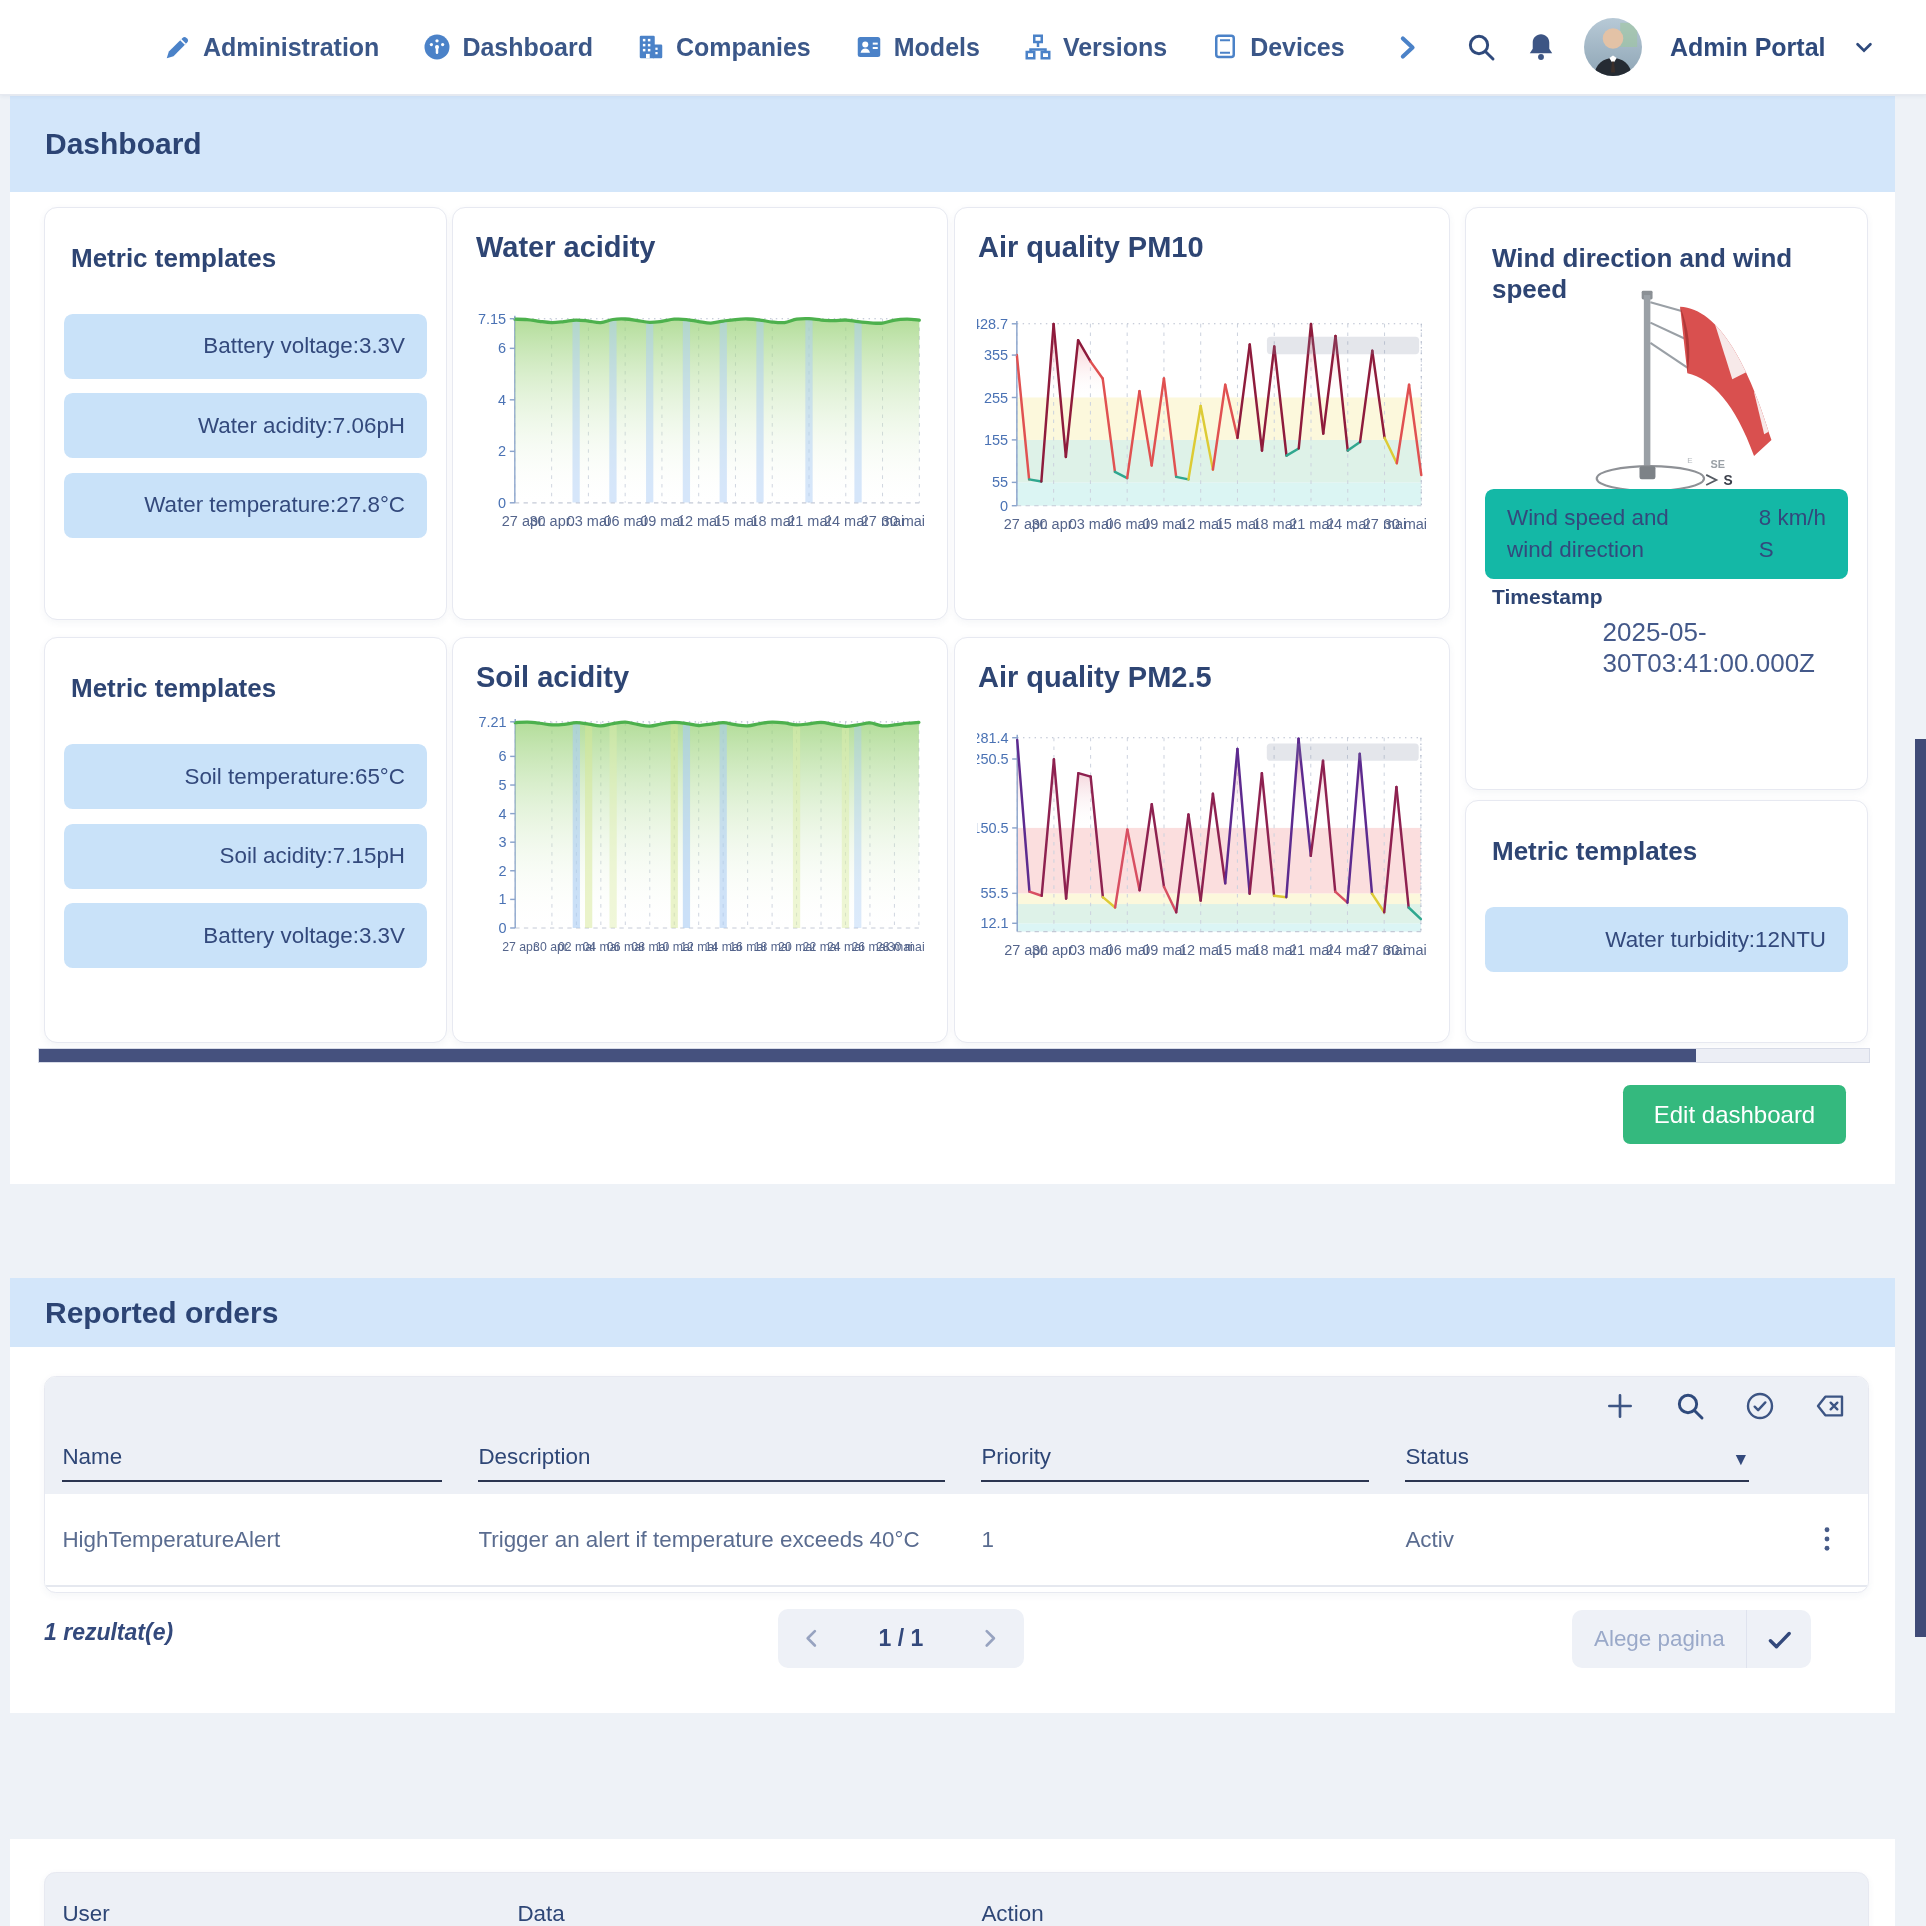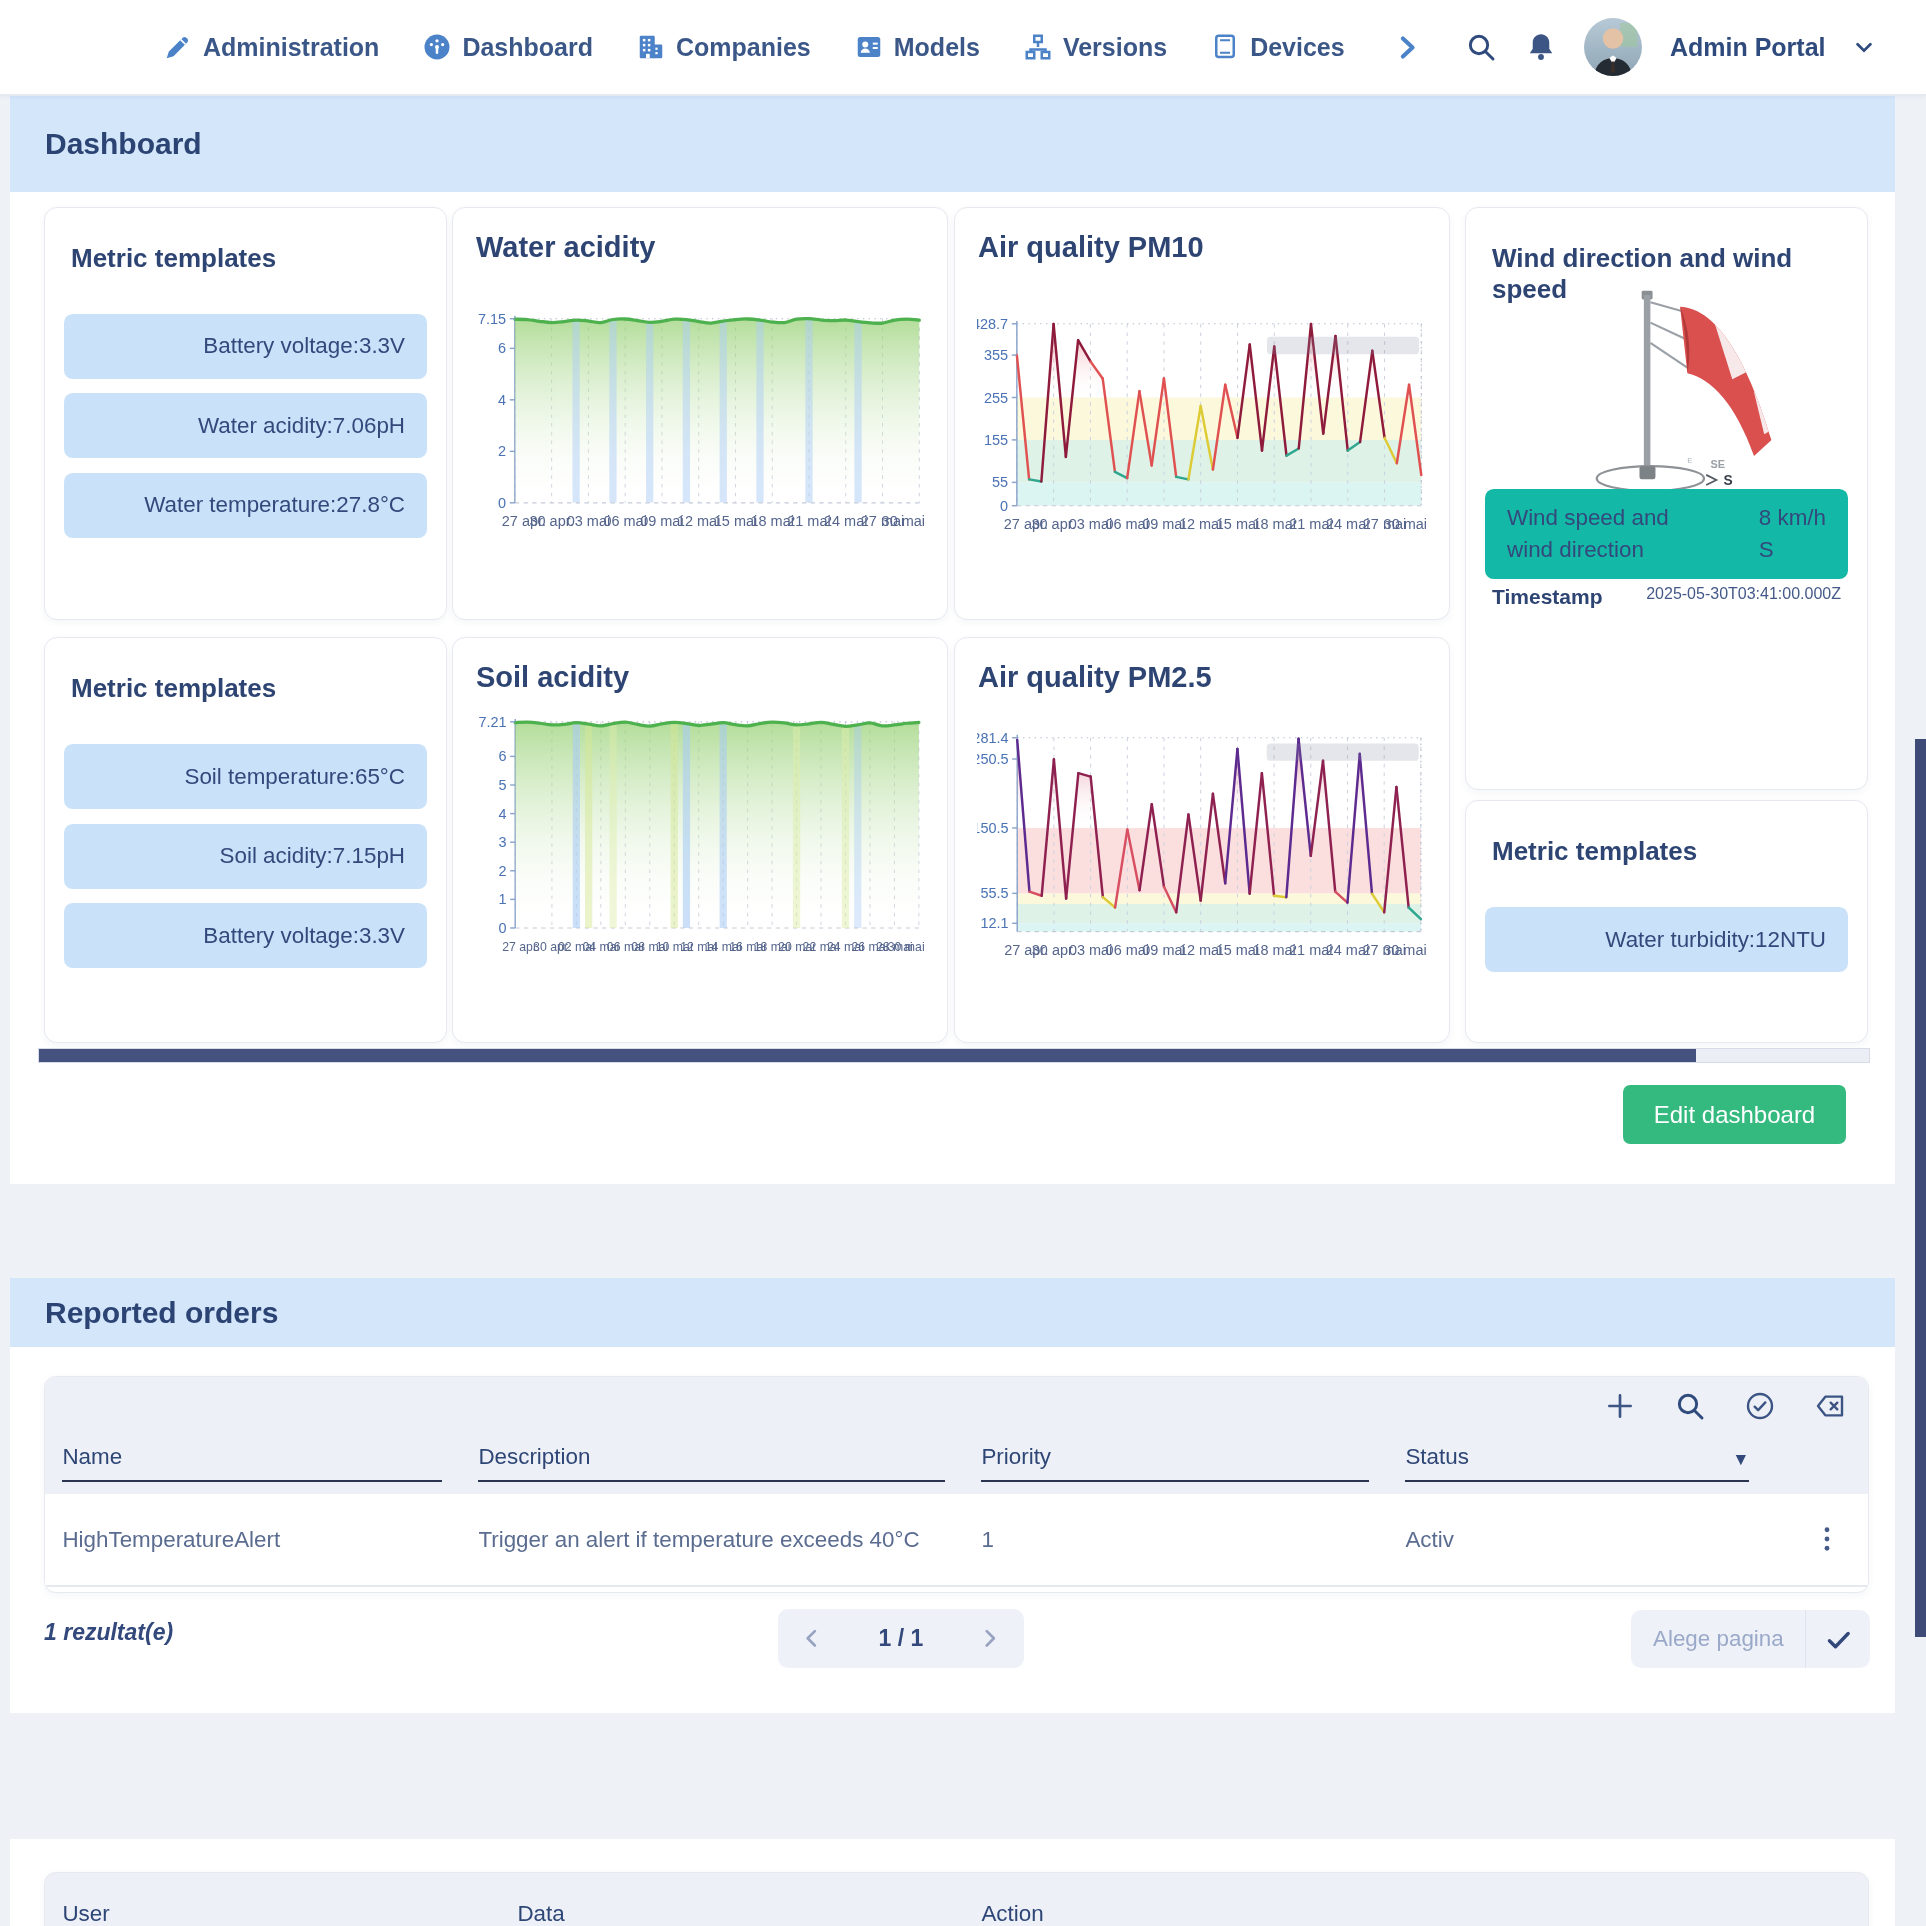--- a/index.html
+++ b/index.html
@@ -31,21 +31,21 @@
   .chart-title{position:absolute;left:23px;top:23px;font-size:29px;font-weight:600;color:#2e4573;}
   .chart-svg{position:absolute;left:22px;top:65px;}
   
   .wind-art{position:absolute;left:72px;top:58px;}
   .wind-chip{position:absolute;left:19px;right:19px;top:281px;background:#14b8a6;border-radius:8.7px;
              display:flex;justify-content:space-between;padding:13px 22px;box-sizing:border-box;}
   .wind-chip .l{font-size:22.4px;color:#33497c;line-height:1.45;width:60%;}
   .wind-chip .r{font-size:22.4px;color:#33497c;line-height:1.45;text-align:left;}
   .ts-row{position:absolute;left:26px;right:26px;top:377px;display:flex;justify-content:space-between;}
   .ts-row .tl{font-size:21px;font-weight:bold;color:#2e4573;}
-  .ts-row .tv{font-size:16px;color:#44598a;}
+  .ts-row .tv{font-size:26px;color:#44598a;margin-top:32px;}
   
   .hscroll{position:absolute;background:#eceef5;border:0.7px solid #d7dbe7;}
   .hthumb{position:absolute;left:0;top:0;height:100%;background:#45517e;}
   .vscroll{position:absolute;background:#3f4b77;z-index:9;}
   
   .edit-btn{position:absolute;background:#34b97e;border:none;border-radius:7.2px;color:#fff;
             font-size:24px;font-family:"Liberation Sans",sans-serif;cursor:pointer;}
   
   .ro-card{left:34px;top:29px;width:1825px;height:217px;border-radius:11.6px;overflow:hidden;}
   .ro-head{position:absolute;left:0;top:0;right:0;height:117px;background:#edf0f6;}
@@ -59,21 +59,21 @@
   .ro-row{position:absolute;left:0;right:0;top:117px;height:93px;background:#fff;
           border-bottom:2.2px solid #e5e8ef;align-items:center;}
   .r-cell{font-size:22.4px;color:#5a6c90;}
   .kebab{justify-self:center;cursor:pointer;display:inline-flex;width:10px;}
   
   .results{position:absolute;left:34px;top:272px;font-size:23px;font-weight:bold;color:#33497c;font-style:italic;}
   .pagi{position:absolute;left:768px;top:262px;width:246px;height:59px;background:#eef1f7;border-radius:10px;
         display:flex;align-items:center;}
   .pagi .pg-btn{width:69px;height:100%;display:flex;align-items:center;justify-content:center;cursor:pointer;}
   .pagi .pg-txt{flex:1;text-align:center;font-size:23px;font-weight:bold;color:#33497c;}
-  .alege{position:absolute;left:1621px;top:263px;width:239px;height:58px;background:#eef1f7;border-radius:10px;
+  .alege{position:absolute;left:1562px;top:263px;width:239px;height:58px;background:#eef1f7;border-radius:10px;
          display:flex;align-items:center;overflow:hidden;}
   .alege input{flex:1;border:none;background:transparent;font-size:22.4px;color:#33497c;padding-left:22px;
                font-family:"Liberation Sans",sans-serif;outline:none;width:72px;}
   .alege input::placeholder{color:#9aa9c9;}
   .alege .ok{width:64px;height:100%;border-left:1.4px solid #dfe3ee;display:flex;align-items:center;
              justify-content:center;cursor:pointer;}
   
   .audit-card{left:34px;top:33px;width:1825px;height:159px;border-radius:11.6px 11.6px 0 0;background:#edf0f6;}
   .audit-head{display:grid;grid-template-columns:455px 464px 1fr;padding:27.5px 0 0 17.4px;}
   .audit-head .h{font-size:22.4px;color:#2e4676;cursor:pointer;}

